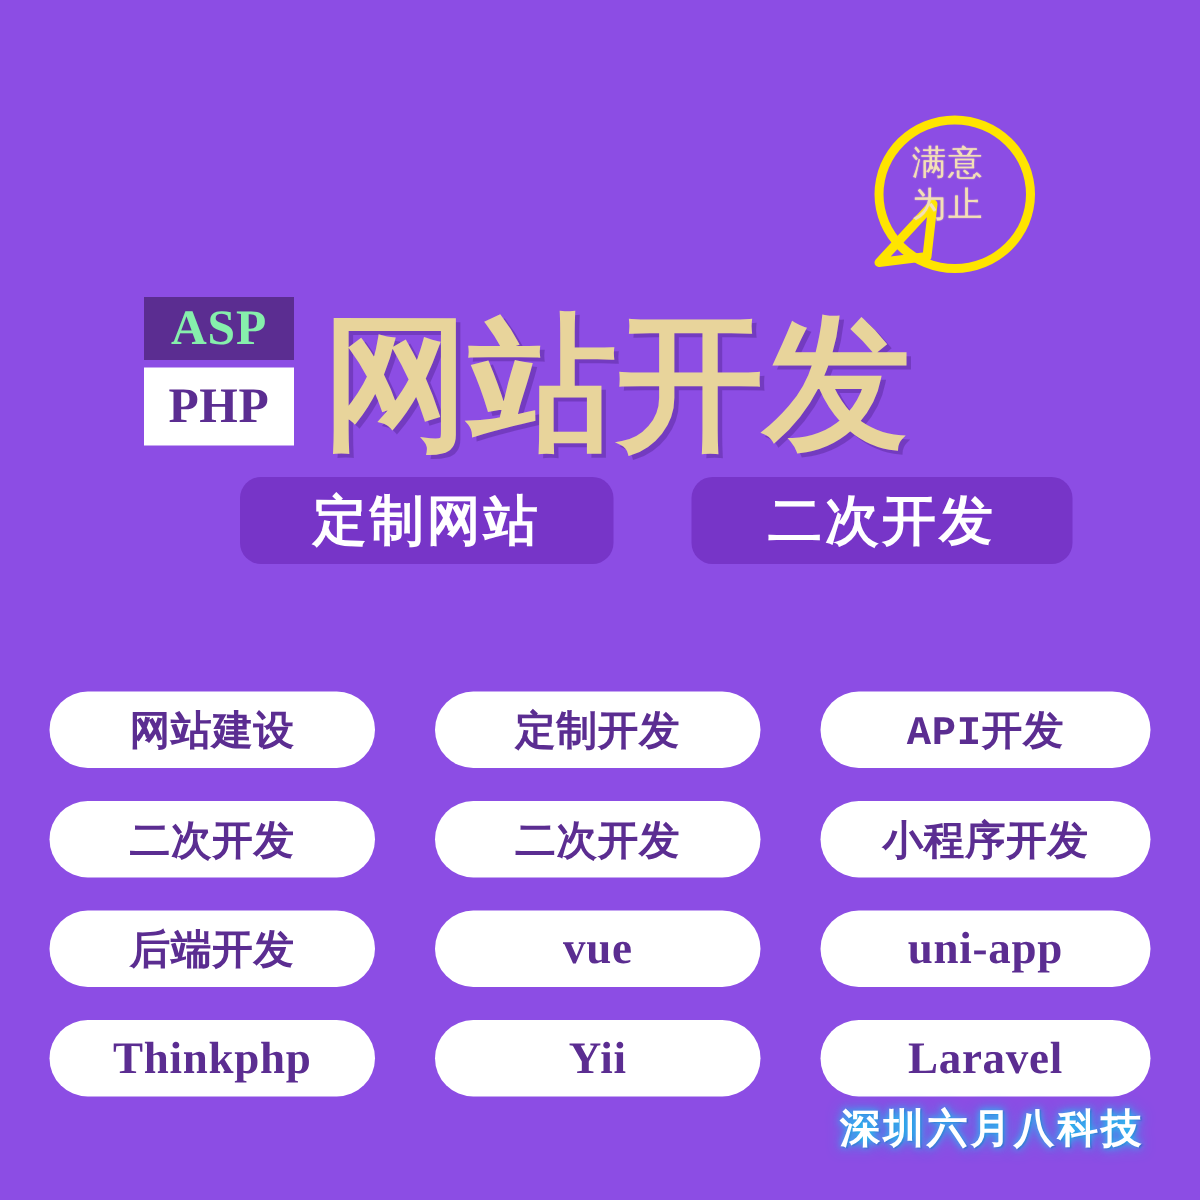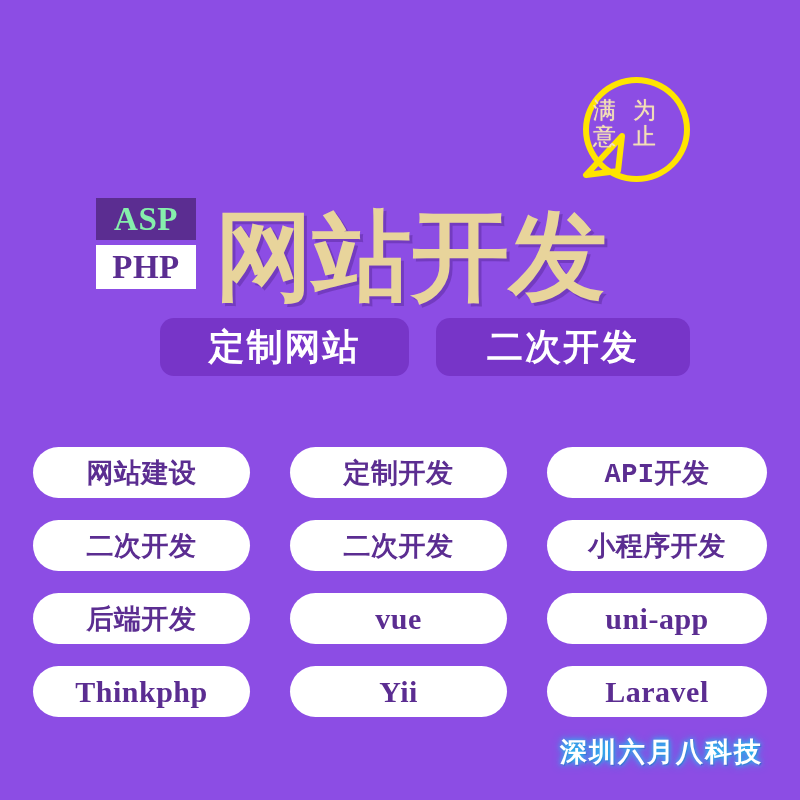--- a/index.html
+++ b/index.html
@@ -45,20 +45,21 @@
     width: 44px;
     height: 46px;
   }
   .bubble-text {
     position: absolute;
     left: 18px;
     top: 18px;
     width: 78px;
     height: 72px;
     display: flex;
+    flex-direction: column;
     align-items: center;
     justify-content: center;
     gap: 2px;
     color: #f3dfb6;
     font-family: "DejaVu Sans", sans-serif;
     font-size: 23px;
     line-height: 1.12;
     letter-spacing: 1px;
     font-weight: 500;
     text-shadow: 0 0 1px #f3dfb6;
@@ -84,21 +85,21 @@
     box-sizing: border-box;
   }
   .badge-asp {
     background: #5b2d91;
     color: #86efac;
   }
   .badge-php {
     background: #ffffff;
     color: #5b2d91;
     margin-top: 5px;
-    height: 44px;
+    height: 52px;
   }
 
   
   .main-title {
     position: absolute;
     left: 215px;
     top: 190px;
     font-family: "DejaVu Sans", sans-serif;
     font-weight: bold;
     font-size: 98px;
@@ -109,21 +110,21 @@
     text-shadow: 3px 3px 0 rgba(60, 20, 110, 0.30);
     margin-top: 16px;
   }
 
   
   .pill-row {
     position: absolute;
     left: 126px;
     top: 318px;
     display: flex;
-    gap: 27px;
+    gap: 52px;
     padding-left: 34px;
   }
   .pill {
     background: #7735c8;
     border-radius: 14px;
     height: 58px;
     display: flex;
     align-items: center;
     justify-content: center;
     color: #ffffff;
@@ -135,21 +136,21 @@
     padding: 0 22px;
     white-space: nowrap;
   }
   .pill-1 { width: 249px; }
   .pill-2 { width: 254px; }
 
   
   .tag-grid {
     position: absolute;
     left: 33px;
-    top: 447px;
+    top: 461px;
     width: 734px;
     display: grid;
     grid-template-columns: 217px 217px 220px;
     column-gap: 40px;
     row-gap: 22px;
   }
   .tag {
     height: 51px;
     background: #ffffff;
     border-radius: 26px;

